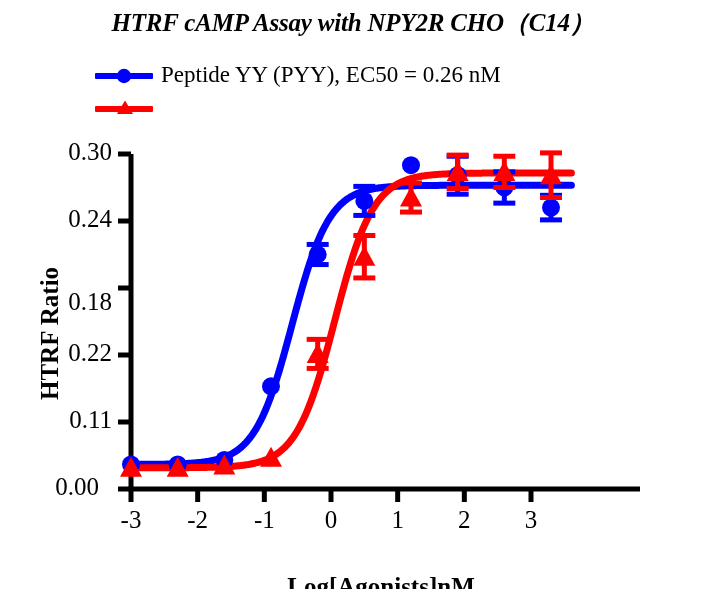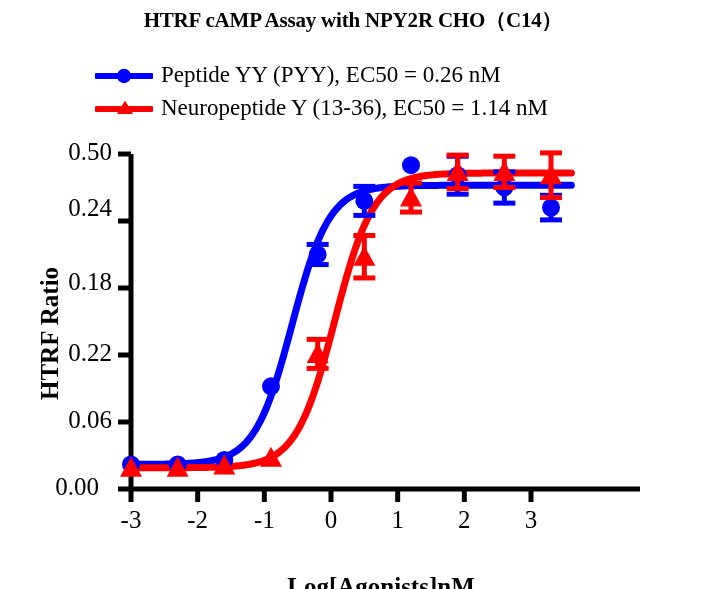--- a/index.html
+++ b/index.html
@@ -3,21 +3,21 @@
 <meta charset="utf-8">
 <style>
   html,body{margin:0;padding:0;background:#ffffff;}
   body{width:706px;height:589px;overflow:hidden;
        font-family:"Liberation Serif",serif;color:#000;}
   #fig{position:relative;width:706px;height:589px;}
 
   .title{
     position:absolute;left:0;top:6px;width:706px;text-align:center;
     font-family:"Liberation Serif",serif;font-weight:bold;
-    font-size:21px;letter-spacing:-0.2px;white-space:nowrap;
+    font-size:25px;letter-spacing:-0.2px;white-space:nowrap;font-style:italic;
   }
 
   .legend{position:absolute;left:95px;top:58px;width:600px;}
   .legend-row{display:flex;align-items:center;height:33px;}
   .legend-key{position:relative;width:58px;height:20px;flex:0 0 58px;}
   .legend-key .bar{
     position:absolute;left:0;top:8px;width:58px;height:6px;border-radius:1px;
   }
   .legend-key .mk{position:absolute;left:21px;top:3px;}
   .legend-label{
@@ -67,21 +67,20 @@
     </div>
     <div class="legend-row">
       <span class="legend-key">
         <span class="bar" style="background:#FF0000"></span>
         <span class="mk" style="top:1px">
           <svg width="18" height="16" viewBox="0 0 18 16">
             <polygon points="9,1.5 17,15 1,15" fill="#FF0000"></polygon>
           </svg>
         </span>
       </span>
-      <span class="legend-label">Neuropeptide Y (13-36),  EC50 = 1.14 nM</span>
     </div>
   </div>
 
   <svg class="plot" id="plotsvg" width="706" height="589" viewBox="0 0 706 589">
       <line x1="131" y1="154" x2="131" y2="489" stroke="#000" stroke-width="5"></line>
       <line x1="128.5" y1="489" x2="640" y2="489" stroke="#000" stroke-width="5"></line>
       <line x1="131" y1="489" x2="118" y2="489" stroke="#000" stroke-width="5"></line>
       <line x1="131" y1="422" x2="118" y2="422" stroke="#000" stroke-width="5"></line>
       <line x1="131" y1="355" x2="118" y2="355" stroke="#000" stroke-width="5"></line>
       <line x1="131" y1="288" x2="118" y2="288" stroke="#000" stroke-width="5"></line>
@@ -150,25 +149,25 @@
         <polygon points="504.3333333333333,160.86666666666667 515.3333333333333,180.88666666666668 493.3333333333333,180.88666666666668" fill="#FF0000"></polygon>
         <line x1="551" y1="152.88333333333327" x2="551" y2="197.54999999999995" stroke="#FF0000" stroke-width="5"></line>
         <line x1="540" y1="152.88333333333327" x2="562" y2="152.88333333333327" stroke="#FF0000" stroke-width="5"></line>
         <line x1="540" y1="197.54999999999995" x2="562" y2="197.54999999999995" stroke="#FF0000" stroke-width="5"></line>
         <polygon points="551,164.21666666666664 562,184.23666666666665 540,184.23666666666665" fill="#FF0000"></polygon>
       </g>
     </svg>
 
   <div id="ticklabels">
       <div class="ytick-label" style="left: 42px; top: 473px; text-align: center;">0.00</div>
-      <div class="ytick-label" style="left: 42px; top: 406px;">0.06</div>
+      <div class="ytick-label" style="left: 42px; top: 406px;">0.11</div>
       <div class="ytick-label" style="left: 42px; top: 339px;">0.22</div>
-      <div class="ytick-label" style="left: 42px; top: 268px;">0.18</div>
-      <div class="ytick-label" style="left: 42px; top: 194px;">0.24</div>
-      <div class="ytick-label" style="left: 42px; top: 138px;">0.50</div>
+      <div class="ytick-label" style="left: 42px; top: 288px;">0.18</div>
+      <div class="ytick-label" style="left: 42px; top: 205px;">0.24</div>
+      <div class="ytick-label" style="left: 42px; top: 138px;">0.30</div>
       <div class="xtick-label" style="left: 111px; top: 506px;">-3</div>
       <div class="xtick-label" style="left: 177.667px; top: 506px;">-2</div>
       <div class="xtick-label" style="left: 244.333px; top: 506px;">-1</div>
       <div class="xtick-label" style="left: 311px; top: 506px;">0</div>
       <div class="xtick-label" style="left: 377.667px; top: 506px;">1</div>
       <div class="xtick-label" style="left: 444.333px; top: 506px;">2</div>
       <div class="xtick-label" style="left: 511px; top: 506px;">3</div>
     </div>
 
   <div class="xaxis-title">Log[Agonists]nM</div>

